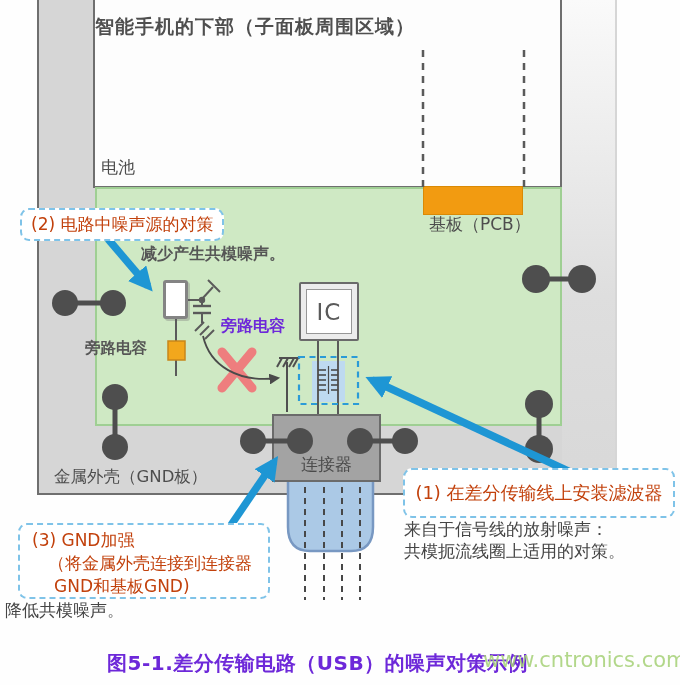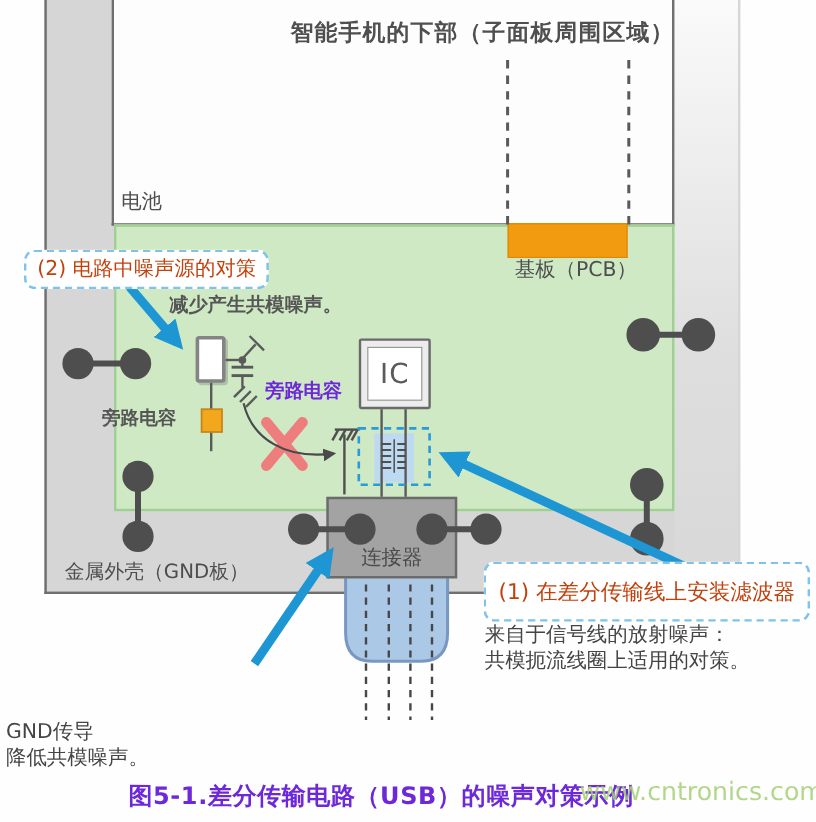--- a/index.html
+++ b/index.html
@@ -40,21 +40,21 @@
   .callout-2{left:20px;top:208px;width:204px;height:33px;font-size:17px;
     line-height:29px;padding-left:9px;}
   .callout-1{left:403px;top:468px;width:272px;height:50px;font-size:18px;
     display:flex;align-items:center;justify-content:center;}
   .callout-3{left:18px;top:523px;width:252px;height:76px;font-size:17px;
     line-height:23px;padding:4px 8px 0 12px;}
   .callout-3 .l2{margin-left:16px;}
   .callout-3 .l3{margin-left:22px;}
   
   .lbl{z-index:15;white-space:nowrap;}
-  .title{left:95px;top:14px;width:467px;text-align:right;font-size:19px;
+  .title{left:95px;top:14px;width:467px;text-align:left;font-size:19px;
     font-weight:600;color:#4f4f4f;letter-spacing:1px;}
   .battery-label{left:101px;top:156px;font-size:17px;}
   .pcb-label{left:429px;top:213px;font-size:17px;}
   .reduce-note{left:141px;top:244px;font-size:16px;font-weight:600;color:#565656;}
   .bypass-label{left:221px;top:316px;font-size:16px;font-weight:600;color:#6d28d9;}
   .ferrite-label{left:85px;top:338px;font-size:15.5px;font-weight:600;color:#565656;}
   .shell-label{left:54px;top:466px;font-size:16.5px;color:#4d4d4d;}
   .c1-note{left:404px;top:518px;font-size:17px;line-height:22px;color:#454545;z-index:15;}
   .c3-note{left:5px;top:599px;font-size:17px;line-height:22px;color:#454545;z-index:15;}
   .caption{left:107px;top:650px;font-size:20px;font-weight:600;color:#6d28d9;
@@ -205,21 +205,25 @@
   <div class="abs callout callout-2">
     <span>(2) 电路中噪声源的对策</span>
   </div>
   <div class="abs callout callout-1">
     <span>(1) 在差分传输线上安装滤波器</span>
   </div>
   <div class="abs lbl c1-note">
     <div>来自于信号线的放射噪声：</div>
     <div>共模扼流线圈上适用的对策。</div>
   </div>
+  <div class="abs callout callout-3">
+    <div>(3) GND加强</div>
+    <div class="l2">（将金属外壳连接到连接器</div>
+    <div class="l3">GND和基板GND)</div>
+  </div>
   <div class="abs lbl c3-note">
-    <div>GND传导</div>
     <div>降低共模噪声。</div>
   </div>
 
   <div class="abs lbl caption">图5-1.差分传输电路（USB）的噪声对策示例</div>
   <div class="abs lbl watermark">www.cntronics.com</div>
 
 </div>
 
 </body></html>

